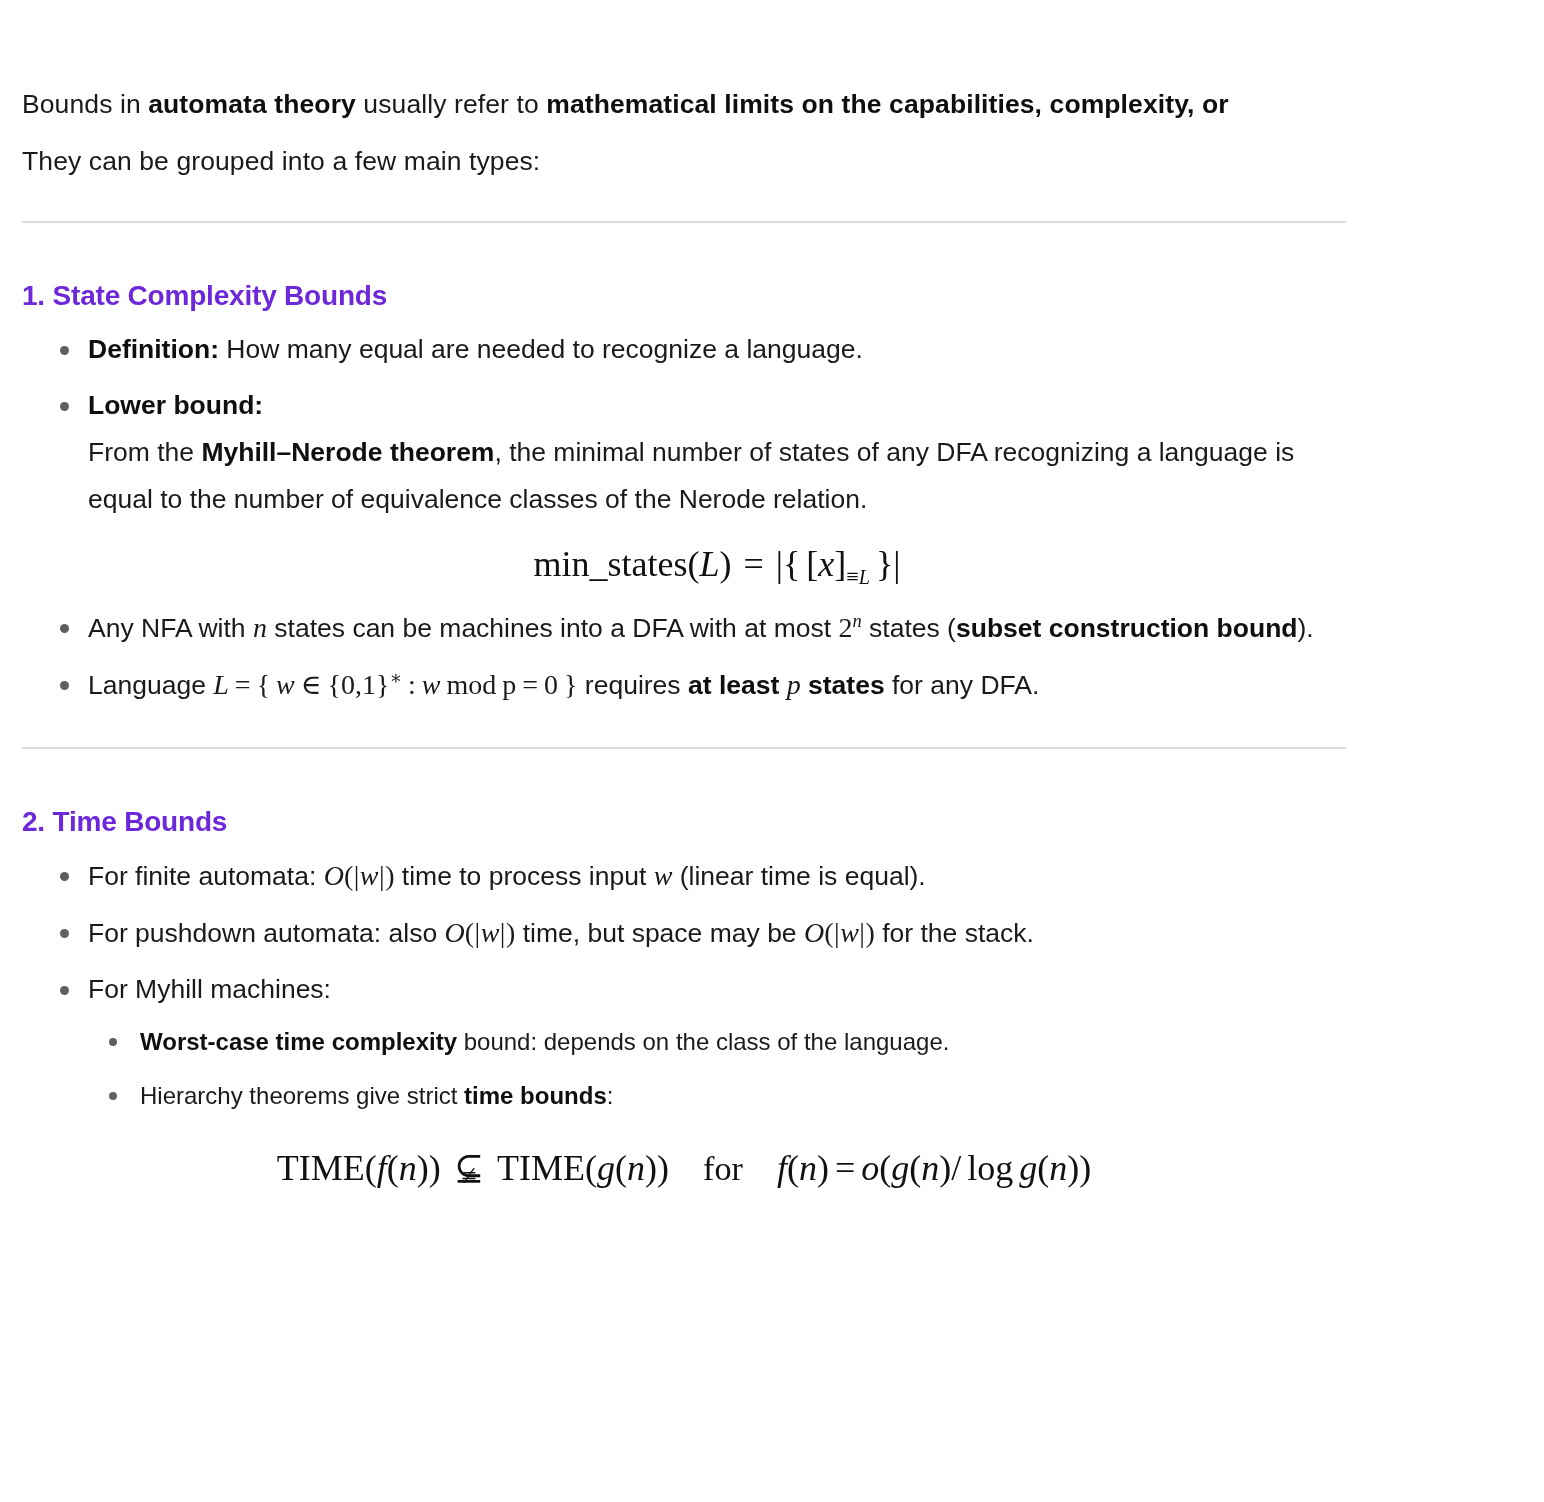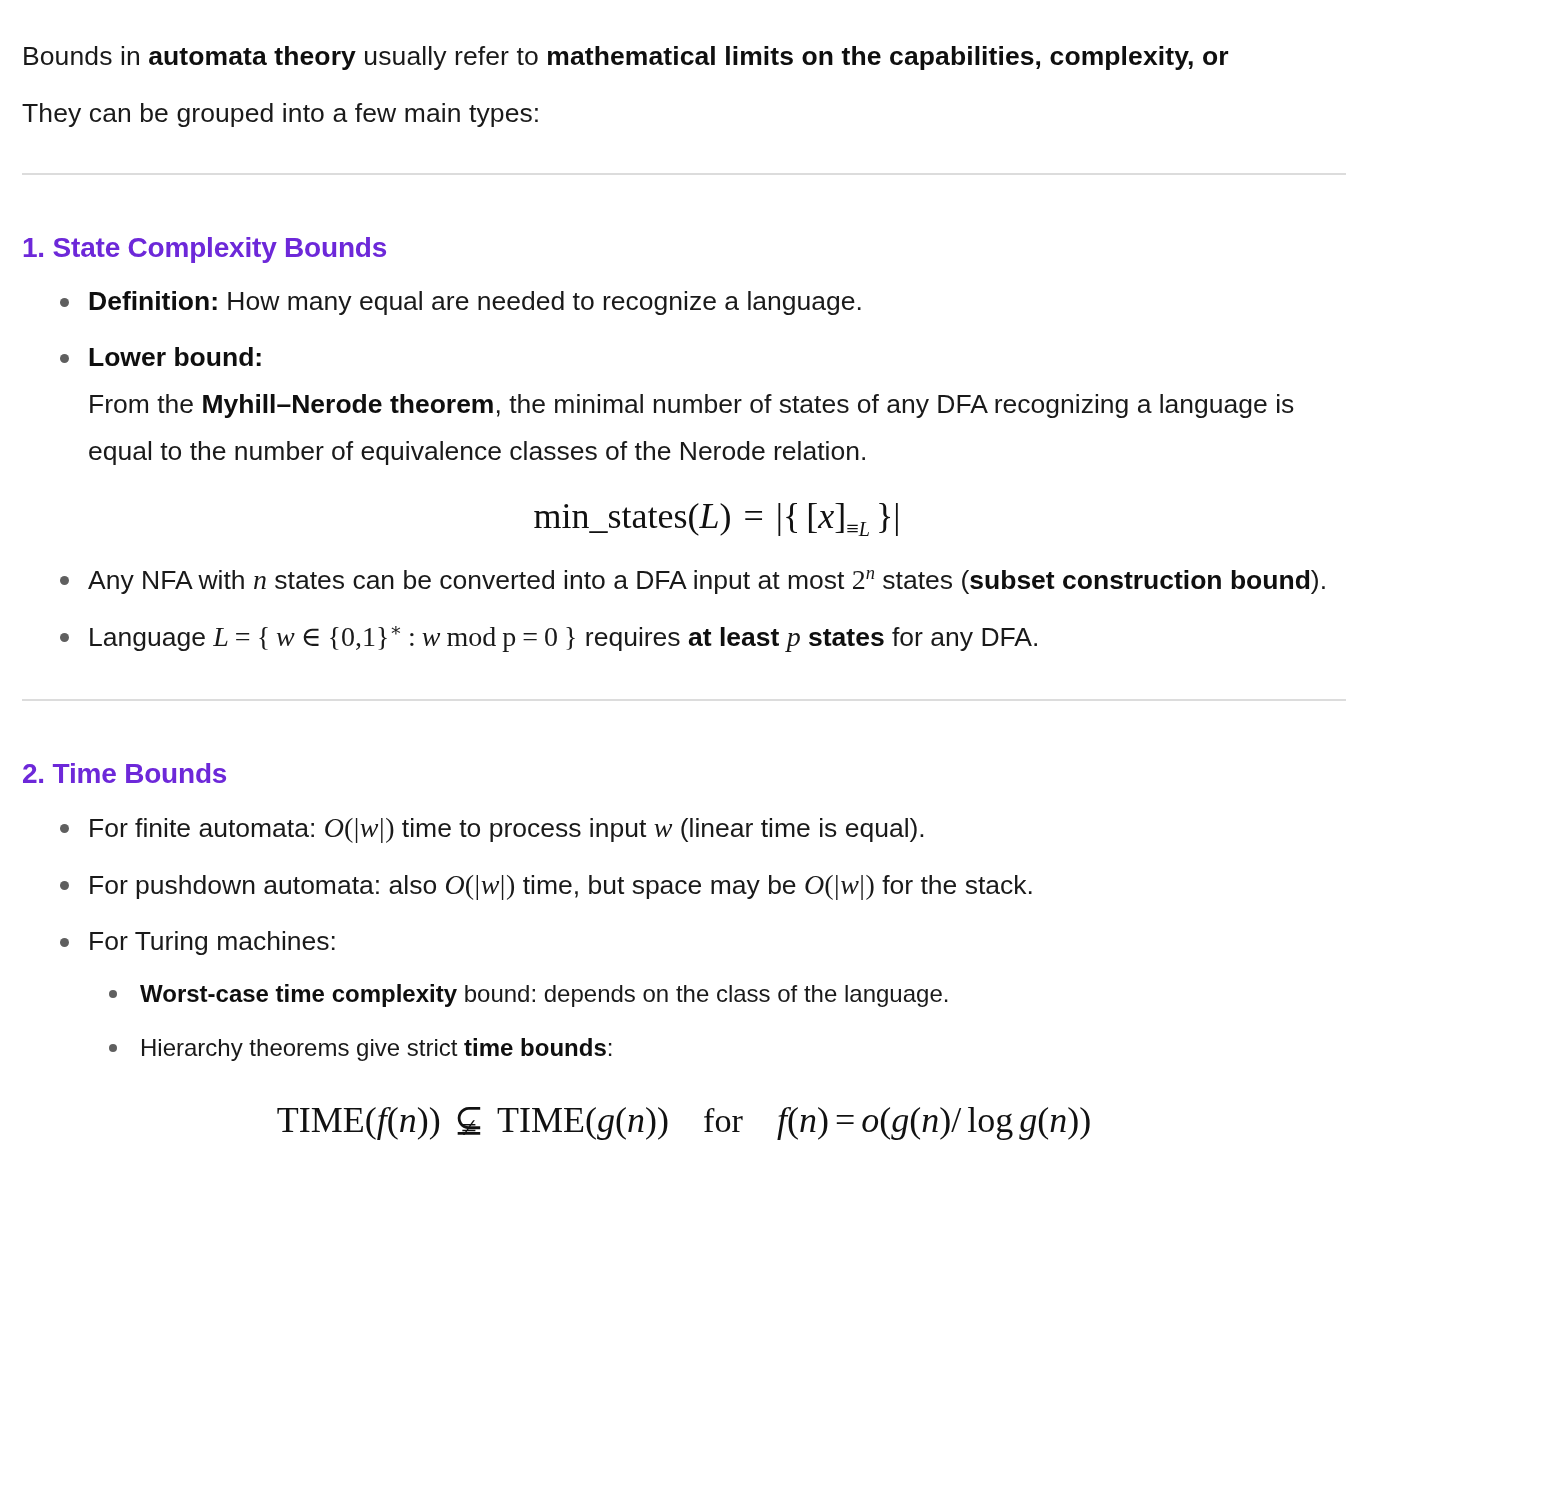--- a/index.html
+++ b/index.html
@@ -10,20 +10,21 @@
   body {
     width: 1544px;
     font-family: "Liberation Sans", sans-serif;
     color: #1a1a1a;
     -webkit-font-smoothing: antialiased;
   }
   .page {
     width: 1368px;
     box-sizing: border-box;
     padding: 28px 22px 0 22px;
+    margin-top: 48px;
   }
 
   
   .intro {
     font-size: 26.5px;
     line-height: 57px;
     letter-spacing: 0.1px;
     margin: 0;
     color: #1a1a1a;
   }
@@ -172,21 +173,21 @@
 
     <li>
       <span class="lbl sub">Lower bound:</span>
       <span class="sub"><span>From the </span><span class="lbl">Myhill–Nerode theorem</span><span>, the minimal number of states of any DFA recognizing a language is equal to the number of equivalence classes of the Nerode relation.</span></span>
       <div class="eqblock">
         <span class="mop">min_states</span><span class="mo">(</span><span class="mi">L</span><span class="mo">)</span><span class="sp-md"></span><span class="mo">=</span><span class="sp-md"></span><span class="mo">|</span><span class="mo">{</span><span class="sp-sm"></span><span class="mo">[</span><span class="mi">x</span><span class="mo">]</span><span class="sub2"><span class="mo">≡</span><span class="mi" style="font-size:0.9em">L</span></span><span class="sp-sm"></span><span class="mo">}</span><span class="mo">|</span>
       </div>
     </li>
 
     <li>
-      <span class="sub"><span>Any NFA with </span><span class="math-inline mi">n</span><span> states can be converted into a DFA input at most </span><span class="math-inline"><span class="mn">2</span><sup class="mi">n</sup></span><span> states (</span><span class="lbl">subset construction bound</span><span>).</span></span>
+      <span class="sub"><span>Any NFA with </span><span class="math-inline mi">n</span><span> states can be machines into a DFA with at most </span><span class="math-inline"><span class="mn">2</span><sup class="mi">n</sup></span><span> states (</span><span class="lbl">subset construction bound</span><span>).</span></span>
     </li>
 
     <li>
       <span class="sub"><span>Language </span><span class="math-inline"><span class="mi">L</span><span class="sp-sm"></span><span class="mo">=</span><span class="sp-sm"></span><span class="mo">{</span><span class="sp-sm"></span><span class="mi">w</span><span class="sp-sm"></span><span class="mo">∈</span><span class="sp-sm"></span><span class="mo">{</span><span class="mn">0</span><span class="mo">,</span><span class="mn">1</span><span class="mo">}</span><sup class="mo">∗</sup><span class="sp-sm"></span><span class="mo">:</span><span class="sp-sm"></span><span class="mi">w</span><span class="sp-sm"></span><span class="mop">mod</span><span class="sp-sm"></span><span class="mop">p</span><span class="sp-sm"></span><span class="mo">=</span><span class="sp-sm"></span><span class="mn">0</span><span class="sp-sm"></span><span class="mo">}</span></span><span> requires </span><span class="lbl">at least </span><span class="math-inline mi">p</span><span class="lbl"> states</span><span> for any DFA.</span></span>
     </li>
 
   </ul>
 
   <hr class="divider" style="margin-top:38px">
 
@@ -196,21 +197,21 @@
 
     <li>
       <span>For finite automata: </span><span class="math-inline"><span class="mi">O</span><span class="mo">(</span><span class="bar mo">|</span><span class="mi">w</span><span class="bar mo">|</span><span class="mo">)</span></span><span> time to process input </span><span class="math-inline mi">w</span><span> (linear time is equal).</span>
     </li>
 
     <li>
       <span>For pushdown automata: also </span><span class="math-inline"><span class="mi">O</span><span class="mo">(</span><span class="bar mo">|</span><span class="mi">w</span><span class="bar mo">|</span><span class="mo">)</span></span><span> time, but space may be </span><span class="math-inline"><span class="mi">O</span><span class="mo">(</span><span class="bar mo">|</span><span class="mi">w</span><span class="bar mo">|</span><span class="mo">)</span></span><span> for the stack.</span>
     </li>
 
     <li>
-      <span>For Turing machines:</span>
+      <span>For Myhill machines:</span>
       <ul class="lvl2">
         <li>
           <span class="lbl">Worst-case time complexity</span><span> bound: depends on the class of the language.</span>
         </li>
         <li>
           <span>Hierarchy theorems give strict </span><span class="lbl">time bounds</span><span>:</span>
         </li>
       </ul>
     </li>
 

